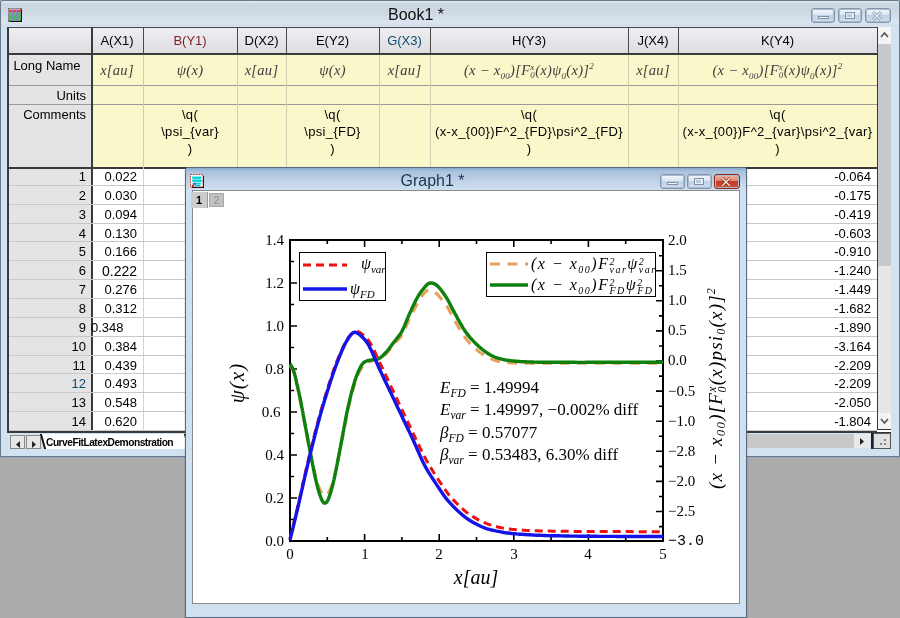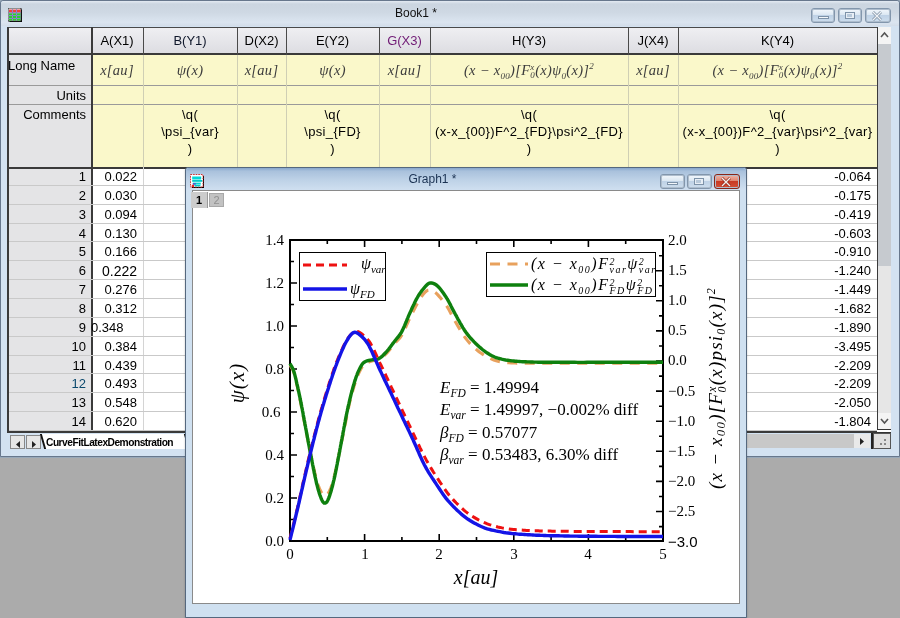--- a/index.html
+++ b/index.html
@@ -1,17 +1,17 @@
 <!DOCTYPE html>
 <html><head><meta charset="utf-8"><style>
 *{margin:0;padding:0;box-sizing:border-box}
 body{width:900px;height:618px;background:#ababab;overflow:hidden;position:relative;
  font-family:"Liberation Sans",sans-serif}
 .abs{position:absolute}
-.win-title{font-size:12px;color:#101010}
+.win-title{font-size:16px;color:#101010}
 .btn{position:absolute;height:15px;border:1px solid #8296ac;border-radius:3px;
  background:linear-gradient(#f4f8fc,#dbe7f2 45%,#bfd2e6 50%,#cddded);box-shadow:0 0 0 1px #aebdcd inset}
 sup,sub{line-height:0}
 </style></head><body>
 <div class="abs" style="left:0;top:0;width:900px;height:457px;background:#d3e2f1;border:1px solid #67778c;border-radius:3px 3px 0 0;box-shadow:0 0 0 1px #98a8b8"></div>
 <div class="abs" style="left:1px;top:1px;width:898px;height:25px;background:linear-gradient(#e3eaf2 0%,#cbd5e0 12%,#ced8e3 45%,#dbe5f0 85%,#d3dde9 100%);border-radius:3px 3px 0 0"></div>
 <svg class="abs" style="left:8px;top:8px" width="15" height="15">
 <rect x="1.5" y="1.5" width="12.5" height="12.5" fill="#000"></rect>
 <rect x="0" y="0" width="13" height="13" fill="#fff" stroke="#222" stroke-width="1"></rect>
 <g fill="#ee4040">
@@ -57,50 +57,50 @@
 <div style="position:absolute;left:8px;top:85px;width:869px;height:1px;background:#9a9a9a"></div>
 <div style="position:absolute;left:8px;top:104px;width:869px;height:1px;background:#9a9a9a"></div>
 <div style="position:absolute;left:8px;top:167px;width:869px;height:2px;background:#3a3a3a"></div>
 <div style="position:absolute;left:91px;top:27px;width:1px;height:28px;background:#4a4a4a"></div>
 <div style="position:absolute;left:91px;top:55px;width:1px;height:112px;background:#cfcfb4"></div>
 <div style="position:absolute;left:91px;top:167px;width:1px;height:264px;background:#d4d4d4"></div>
 <div style="position:absolute;left:91px;top:33px;width:52px;height:20px;font-size:13px;text-align:center;color:#000">A(X1)</div>
 <div style="position:absolute;left:143px;top:27px;width:1px;height:28px;background:#4a4a4a"></div>
 <div style="position:absolute;left:143px;top:55px;width:1px;height:112px;background:#cfcfb4"></div>
 <div style="position:absolute;left:143px;top:167px;width:1px;height:264px;background:#d4d4d4"></div>
-<div style="position:absolute;left:143px;top:33px;width:94px;height:20px;font-size:13px;text-align:center;color:#0f172a">B(Y1)</div>
+<div style="position:absolute;left:143px;top:33px;width:94px;height:20px;font-size:13px;text-align:center;color:#7f1d1d">B(Y1)</div>
 <div style="position:absolute;left:237px;top:27px;width:1px;height:28px;background:#4a4a4a"></div>
 <div style="position:absolute;left:237px;top:55px;width:1px;height:112px;background:#cfcfb4"></div>
 <div style="position:absolute;left:237px;top:167px;width:1px;height:264px;background:#d4d4d4"></div>
 <div style="position:absolute;left:237px;top:33px;width:49px;height:20px;font-size:13px;text-align:center;color:#000">D(X2)</div>
 <div style="position:absolute;left:286px;top:27px;width:1px;height:28px;background:#4a4a4a"></div>
 <div style="position:absolute;left:286px;top:55px;width:1px;height:112px;background:#cfcfb4"></div>
 <div style="position:absolute;left:286px;top:167px;width:1px;height:264px;background:#d4d4d4"></div>
 <div style="position:absolute;left:286px;top:33px;width:93px;height:20px;font-size:13px;text-align:center;color:#000">E(Y2)</div>
 <div style="position:absolute;left:379px;top:27px;width:1px;height:28px;background:#4a4a4a"></div>
 <div style="position:absolute;left:379px;top:55px;width:1px;height:112px;background:#cfcfb4"></div>
 <div style="position:absolute;left:379px;top:167px;width:1px;height:264px;background:#d4d4d4"></div>
-<div style="position:absolute;left:379px;top:33px;width:51px;height:20px;font-size:13px;text-align:center;color:#701a75">G(X3)</div>
+<div style="position:absolute;left:379px;top:33px;width:51px;height:20px;font-size:13px;text-align:center;color:#0c4a6e">G(X3)</div>
 <div style="position:absolute;left:430px;top:27px;width:1px;height:28px;background:#4a4a4a"></div>
 <div style="position:absolute;left:430px;top:55px;width:1px;height:112px;background:#cfcfb4"></div>
 <div style="position:absolute;left:430px;top:167px;width:1px;height:264px;background:#d4d4d4"></div>
 <div style="position:absolute;left:430px;top:33px;width:198px;height:20px;font-size:13px;text-align:center;color:#000">H(Y3)</div>
 <div style="position:absolute;left:628px;top:27px;width:1px;height:28px;background:#4a4a4a"></div>
 <div style="position:absolute;left:628px;top:55px;width:1px;height:112px;background:#cfcfb4"></div>
 <div style="position:absolute;left:628px;top:167px;width:1px;height:264px;background:#d4d4d4"></div>
 <div style="position:absolute;left:628px;top:33px;width:50px;height:20px;font-size:13px;text-align:center;color:#000">J(X4)</div>
 <div style="position:absolute;left:678px;top:27px;width:1px;height:28px;background:#4a4a4a"></div>
 <div style="position:absolute;left:678px;top:55px;width:1px;height:112px;background:#cfcfb4"></div>
 <div style="position:absolute;left:678px;top:167px;width:1px;height:264px;background:#d4d4d4"></div>
 <div style="position:absolute;left:678px;top:33px;width:199px;height:20px;font-size:13px;text-align:center;color:#000">K(Y4)</div>
 <div style="position:absolute;left:877px;top:27px;width:1px;height:28px;background:#4a4a4a"></div>
 <div style="position:absolute;left:877px;top:55px;width:1px;height:112px;background:#cfcfb4"></div>
 <div style="position:absolute;left:877px;top:167px;width:1px;height:264px;background:#d4d4d4"></div>
 <div style="position:absolute;left:91px;top:27px;width:2px;height:406px;background:#3a3a3a"></div>
-<div style="position:absolute;left:8px;top:58px;width:78px;font-size:13px;text-align:left;color:#000">Long Name</div>
+<div style="position:absolute;left:8px;top:58px;width:78px;font-size:13px;text-align:center;color:#000">Long Name</div>
 <div style="position:absolute;left:8px;top:88px;width:78px;font-size:13px;text-align:right;color:#000">Units</div>
 <div style="position:absolute;left:8px;top:107px;width:78px;font-size:13px;text-align:right;color:#000">Comments</div>
 <div style="position:absolute;left:91px;top:62px;width:52px;text-align:center;font-size:14.5px;letter-spacing:0.3px;color:#3c3c3c;font-family:'Liberation Serif',serif;font-style:italic">x[au]</div>
 <div style="position:absolute;left:143px;top:62px;width:94px;text-align:center;font-size:14.5px;letter-spacing:0.3px;color:#3c3c3c;font-family:'Liberation Serif',serif;font-style:italic"><span style="font-size:15px">ψ</span>(x)</div>
 <div style="position:absolute;left:237px;top:62px;width:49px;text-align:center;font-size:14.5px;letter-spacing:0.3px;color:#3c3c3c;font-family:'Liberation Serif',serif;font-style:italic">x[au]</div>
 <div style="position:absolute;left:286px;top:62px;width:93px;text-align:center;font-size:14.5px;letter-spacing:0.3px;color:#3c3c3c;font-family:'Liberation Serif',serif;font-style:italic"><span style="font-size:15px">ψ</span>(x)</div>
 <div style="position:absolute;left:379px;top:62px;width:51px;text-align:center;font-size:14.5px;letter-spacing:0.3px;color:#3c3c3c;font-family:'Liberation Serif',serif;font-style:italic">x[au]</div>
 <div style="position:absolute;left:430px;top:62px;width:198px;text-align:center;font-size:14.5px;letter-spacing:0.3px;color:#3c3c3c;font-family:'Liberation Serif',serif;font-style:italic">(x − x<sub style="font-size:9px">00</sub>)[F<span style="display:inline-block;text-align:left;vertical-align:-3px;line-height:8px;font-size:9px;font-style:italic">x<br>0</span>(x)ψ<sub style="font-size:9px">0</sub>(x)]<sup style="font-size:9px">2</sup></div>
 <div style="position:absolute;left:628px;top:62px;width:50px;text-align:center;font-size:14.5px;letter-spacing:0.3px;color:#3c3c3c;font-family:'Liberation Serif',serif;font-style:italic">x[au]</div>
 <div style="position:absolute;left:678px;top:62px;width:199px;text-align:center;font-size:14.5px;letter-spacing:0.3px;color:#3c3c3c;font-family:'Liberation Serif',serif;font-style:italic">(x − x<sub style="font-size:9px">00</sub>)[F<span style="display:inline-block;text-align:left;vertical-align:-3px;line-height:8px;font-size:9px;font-style:italic">x<br>0</span>(x)ψ<sub style="font-size:9px">0</sub>(x)]<sup style="font-size:9px">2</sup></div>
@@ -140,21 +140,21 @@
 <div style="position:absolute;left:8px;top:301px;width:78px;font-size:13px;text-align:right;color:#000">8</div>
 <div style="position:absolute;left:91px;top:301px;width:46px;font-size:13px;text-align:right;color:#000">0.312</div>
 <div style="position:absolute;left:678px;top:301px;width:193px;font-size:13px;text-align:right;color:#000">-1.682</div>
 <div style="position:absolute;left:8px;top:336px;width:869px;height:1px;background:#c9c9c9"></div>
 <div style="position:absolute;left:8px;top:320px;width:78px;font-size:13px;text-align:right;color:#000">9</div>
 <div style="position:absolute;left:91px;top:320px;width:46px;font-size:13px;text-align:left;color:#000">0.348</div>
 <div style="position:absolute;left:678px;top:320px;width:193px;font-size:13px;text-align:right;color:#000">-1.890</div>
 <div style="position:absolute;left:8px;top:355px;width:869px;height:1px;background:#c9c9c9"></div>
 <div style="position:absolute;left:8px;top:339px;width:78px;font-size:13px;text-align:right;color:#000">10</div>
 <div style="position:absolute;left:91px;top:339px;width:46px;font-size:13px;text-align:right;color:#000">0.384</div>
-<div style="position:absolute;left:678px;top:339px;width:193px;font-size:13px;text-align:right;color:#000">-3.495</div>
+<div style="position:absolute;left:678px;top:339px;width:193px;font-size:13px;text-align:right;color:#000">-3.164</div>
 <div style="position:absolute;left:8px;top:373px;width:869px;height:1px;background:#c9c9c9"></div>
 <div style="position:absolute;left:8px;top:358px;width:78px;font-size:13px;text-align:right;color:#000">11</div>
 <div style="position:absolute;left:91px;top:358px;width:46px;font-size:13px;text-align:right;color:#000">0.439</div>
 <div style="position:absolute;left:678px;top:358px;width:193px;font-size:13px;text-align:right;color:#000">-2.209</div>
 <div style="position:absolute;left:8px;top:392px;width:869px;height:1px;background:#c9c9c9"></div>
 <div style="position:absolute;left:8px;top:376px;width:78px;font-size:13px;text-align:right;color:#0c4a6e">12</div>
 <div style="position:absolute;left:91px;top:376px;width:46px;font-size:13px;text-align:right;color:#000">0.493</div>
 <div style="position:absolute;left:678px;top:376px;width:193px;font-size:13px;text-align:right;color:#000">-2.209</div>
 <div style="position:absolute;left:8px;top:411px;width:869px;height:1px;background:#c9c9c9"></div>
 <div style="position:absolute;left:8px;top:395px;width:78px;font-size:13px;text-align:right;color:#000">13</div>
@@ -257,24 +257,24 @@
 <div style="position:absolute;left:73px;top:151px;width:26px;text-align:right;font-size:15px;font-family:'Liberation Serif',serif">1.0</div>
 <div style="position:absolute;left:73px;top:108px;width:26px;text-align:right;font-size:15px;font-family:'Liberation Serif',serif">1.2</div>
 <div style="position:absolute;left:73px;top:65px;width:26px;text-align:right;font-size:15px;font-family:'Liberation Serif',serif">1.4</div>
 <div style="position:absolute;left:483px;top:65px;width:30px;font-size:15px;font-family:'Liberation Serif',serif">2.0</div>
 <div style="position:absolute;left:483px;top:95px;width:30px;font-size:15px;font-family:'Liberation Serif',serif">1.5</div>
 <div style="position:absolute;left:483px;top:125px;width:30px;font-size:15px;font-family:'Liberation Serif',serif">1.0</div>
 <div style="position:absolute;left:483px;top:155px;width:30px;font-size:15px;font-family:'Liberation Serif',serif">0.5</div>
 <div style="position:absolute;left:483px;top:185px;width:30px;font-size:15px;font-family:'Liberation Serif',serif">0.0</div>
 <div style="position:absolute;left:483px;top:216px;width:30px;font-size:15px;font-family:'Liberation Serif',serif">−0.5</div>
 <div style="position:absolute;left:483px;top:246px;width:30px;font-size:15px;font-family:'Liberation Serif',serif">−1.0</div>
-<div style="position:absolute;left:483px;top:276px;width:30px;font-size:15px;font-family:'Liberation Serif',serif">−1.5</div>
+<div style="position:absolute;left:483px;top:276px;width:30px;font-size:15px;font-family:'Liberation Serif',serif">−2.8</div>
 <div style="position:absolute;left:483px;top:306px;width:30px;font-size:15px;font-family:'Liberation Serif',serif">−2.0</div>
 <div style="position:absolute;left:483px;top:336px;width:30px;font-size:15px;font-family:'Liberation Serif',serif">−2.5</div>
-<div style="position:absolute;left:483px;top:366px;width:30px;font-size:15px;font-family:Liberation Sans, sans-serif">−3.0</div>
+<div style="position:absolute;left:483px;top:366px;width:30px;font-size:15px;font-family:Liberation Mono, monospace">−3.0</div>
 <div style="position:absolute;left:114px;top:85px;width:87px;height:49px;border:1px solid #000"></div>
 <svg class="abs" style="left:114px;top:85px" width="87" height="49">
       <path d="M4 13 H48" stroke="#ee1111" stroke-width="3" stroke-dasharray="8 5" fill="none"></path>
       <path d="M4 37 H48" stroke="#1414e6" stroke-width="3.4" fill="none"></path>
     </svg>
 <div style="position:absolute;left:176px;top:88px;font-size:16px;font-style:italic;font-family:Liberation Serif, serif">ψ<sub style="font-size:11px">var</sub></div>
 <div style="position:absolute;left:165px;top:113px;font-size:16px;font-style:italic;font-family:'Liberation Serif',serif">ψ<sub style="font-size:11px">FD</sub></div>
 <div style="position:absolute;left:301px;top:85px;width:170px;height:45px;border:1px solid #000"></div>
 <svg class="abs" style="left:301px;top:85px" width="170" height="48">
       <path d="M4 12 H42" stroke="#e8a15d" stroke-width="3.1" stroke-dasharray="10 7.5" fill="none"></path>

